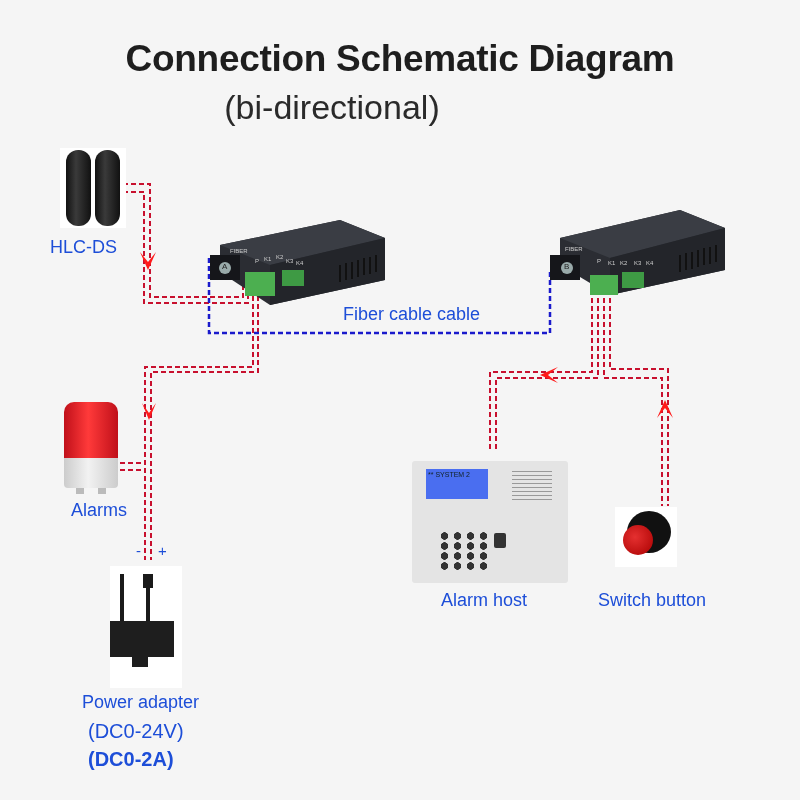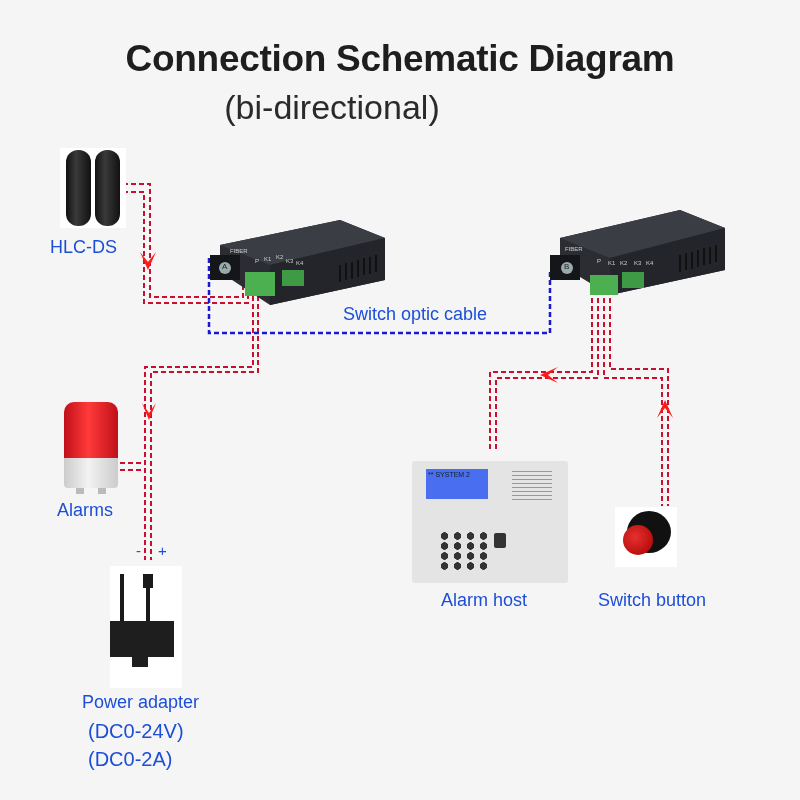--- a/index.html
+++ b/index.html
@@ -99,44 +99,44 @@
   </svg>
   <span style="position:absolute;left:25px;top:46px;font-size:6px;color:#ccc;">FIBER</span>
   <span style="position:absolute;left:24px;top:62px;font-size:8px;color:#222;">B</span>
   <span style="position:absolute;left:57px;top:58px;font-size:6px;color:#ccc;">P</span>
   <span style="position:absolute;left:68px;top:60px;font-size:6px;color:#ccc;">K1</span>
   <span style="position:absolute;left:80px;top:60px;font-size:6px;color:#ccc;">K2</span>
   <span style="position:absolute;left:94px;top:60px;font-size:6px;color:#ccc;">K3</span>
   <span style="position:absolute;left:106px;top:60px;font-size:6px;color:#ccc;">K4</span>
 </div>
 
-<div class="lbl" style="left:343px;top:304px;">Switch optic cable</div>
+<div class="lbl" style="left:343px;top:304px;">Fiber cable cable</div>
 
 <div class="dev" style="left:62px;top:402px;width:58px;height:92px;">
   <div style="position:absolute;left:2px;top:0;width:54px;height:56px;background:linear-gradient(90deg,#c0101a,#ff3a3a 45%,#c0101a);border-radius:10px 10px 0 0;"></div>
   <div style="position:absolute;left:2px;top:56px;width:54px;height:30px;background:linear-gradient(90deg,#ccc,#f2f2f2 45%,#ccc);border-radius:0 0 4px 4px;"></div>
   <div style="position:absolute;left:14px;top:86px;width:8px;height:6px;background:#bbb;"></div>
   <div style="position:absolute;left:36px;top:86px;width:8px;height:6px;background:#bbb;"></div>
 </div>
-<div class="lbl" style="left:57px;top:500px;text-align:center;">Alarms</div>
+<div class="lbl" style="left:71px;top:500px;text-align:center;">Alarms</div>
 
 <div class="lbl" style="left:136px;top:542px;font-size:15px;">-</div>
 <div class="lbl" style="left:158px;top:542px;font-size:15px;">+</div>
 
 <div class="dev" style="left:110px;top:566px;width:72px;height:122px;background:#fff;">
   <svg width="72" height="122">
     <path d="M12 8 V55 M38 10 V55" stroke="#1a1a1a" stroke-width="4" fill="none"></path>
     <rect x="33" y="8" width="10" height="14" fill="#1a1a1a"></rect>
     <rect x="0" y="55" width="64" height="36" fill="#1e1e1e"></rect>
     <rect x="22" y="91" width="16" height="10" fill="#1e1e1e"></rect>
   </svg>
 </div>
 <div class="lbl" style="left:82px;top:692px;">Power adapter</div>
 <div class="lbl" style="left:88px;top:720px;font-size:20px;text-align:center;">(DC0-24V)</div>
-<div class="lbl" style="left:88px;top:748px;font-size:20px;">(DC0-2A)</div>
+<div class="lbl" style="left:88px;top:748px;font-size:20px;font-weight:bold;">(DC0-2A)</div>
 
 <div class="dev" style="left:412px;top:461px;width:156px;height:122px;background:#e4e4e4;border-radius:3px;">
   <div style="position:absolute;left:14px;top:8px;width:62px;height:30px;background:#4a6ef0;color:#122;font-size:7px;padding:2px;box-sizing:border-box;">** SYSTEM 2</div>
   <div style="position:absolute;left:100px;top:10px;width:40px;height:30px;background:repeating-linear-gradient(#999 0 1px,#e4e4e4 1px 4px);"></div>
   <div style="position:absolute;left:26px;top:70px;width:55px;height:40px;background:radial-gradient(circle,#333 3.5px,transparent 4px) 0 0/13px 10px;"></div>
   <div style="position:absolute;left:82px;top:72px;width:12px;height:15px;background:#333;border-radius:2px;"></div>
 </div>
 <div class="lbl" style="left:441px;top:590px;">Alarm host</div>
 
 <div class="dev" style="left:615px;top:507px;width:62px;height:60px;background:#fff;">

